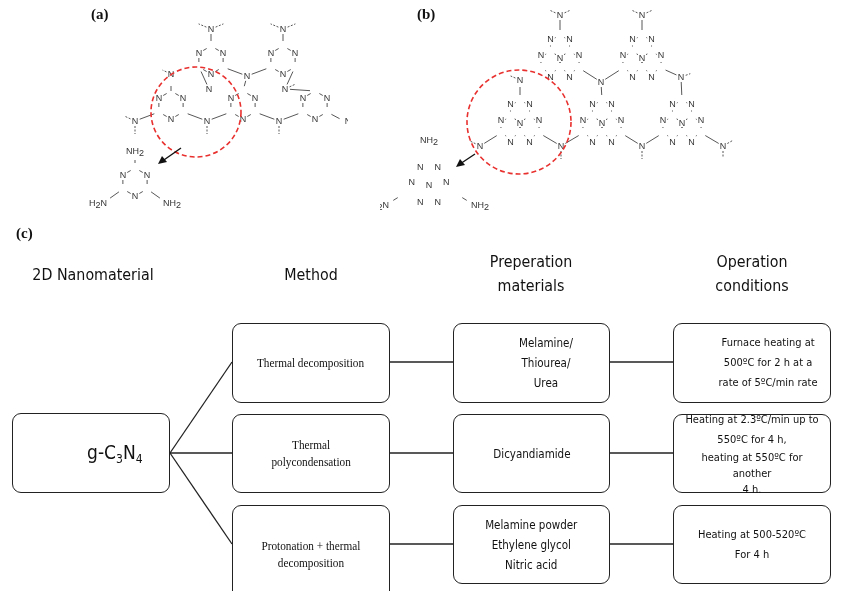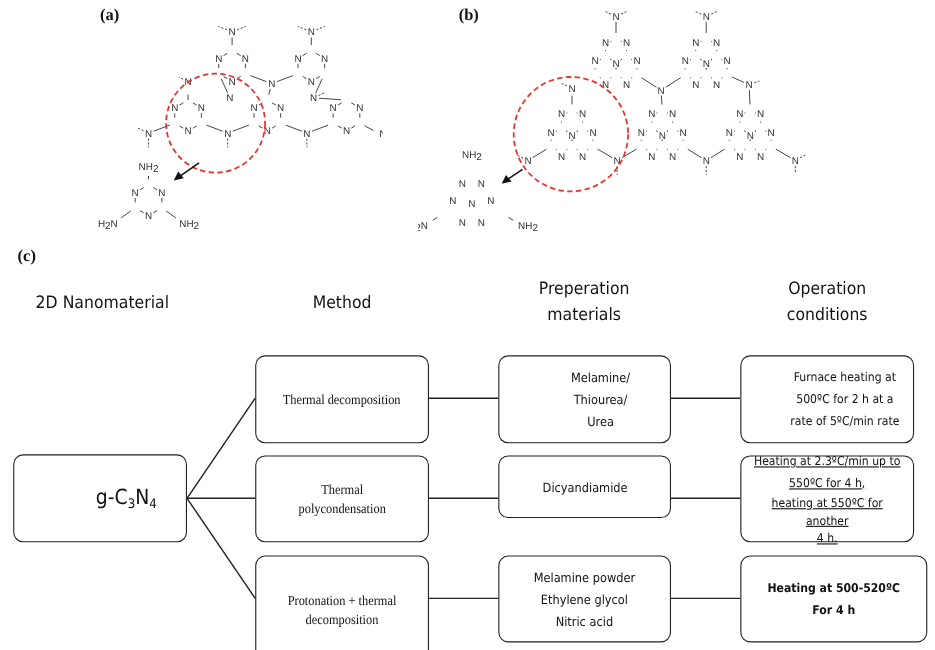--- a/index.html
+++ b/index.html
@@ -385,26 +385,26 @@
     <span class="line-text">rate of 5ºC/min rate</span>
   </div>
 </div>
 
 <div class="box box-method" style="left:232px; top:414px; width:158px; height:79px;">
   <div class="inner">
     <span class="line-text">Thermal</span>
     <span class="line-text">polycondensation</span>
   </div>
 </div>
-<div class="box box-prep" style="left:453px; top:414px; width:157px; height:57px;">
+<div class="box box-prep" style="left:453px; top:414px; width:157px; height:79px;">
   <div class="inner">
       <span class="line-text">Dicyandiamide</span>
     </div>
 </div>
-<div class="box box-cond tight" style="left:673px; top:414px; width:158px; height:79px;text-decoration:underline;">
+<div class="box box-cond tight" style="left:673px; top:414px; width:158px; height:79px;">
   <div class="inner">
     <span class="line-text" style="line-height:20px">Heating at  2.3ºC/min up to</span>
     <span class="line-text" style="line-height:20px">550ºC for 4 h,</span>
     <span class="line-text">heating at 550ºC  for another</span>
     <span class="line-text">4 h.</span>
   </div>
 </div>
 
 <div class="box box-method" style="left:232px; top:505px; width:158px; height:100px;">
   <div class="inner">
@@ -412,18 +412,18 @@
     <span class="line-text">decomposition</span>
   </div>
 </div>
 <div class="box box-prep" style="left:453px; top:505px; width:157px; height:79px;">
   <div class="inner">
     <span class="line-text">Melamine powder</span>
     <span class="line-text">Ethylene glycol</span>
     <span class="line-text">Nitric acid</span>
   </div>
 </div>
-<div class="box box-cond" style="left:673px; top:505px; width:170px; height:79px;font-weight:bold;">
+<div class="box box-cond" style="left:673px; top:505px; width:158px; height:79px;">
   <div class="inner">
     <span class="line-text">Heating at  500-520ºC</span>
     <span class="line-text">For 4 h</span>
   </div>
 </div>
 
 </body></html>

